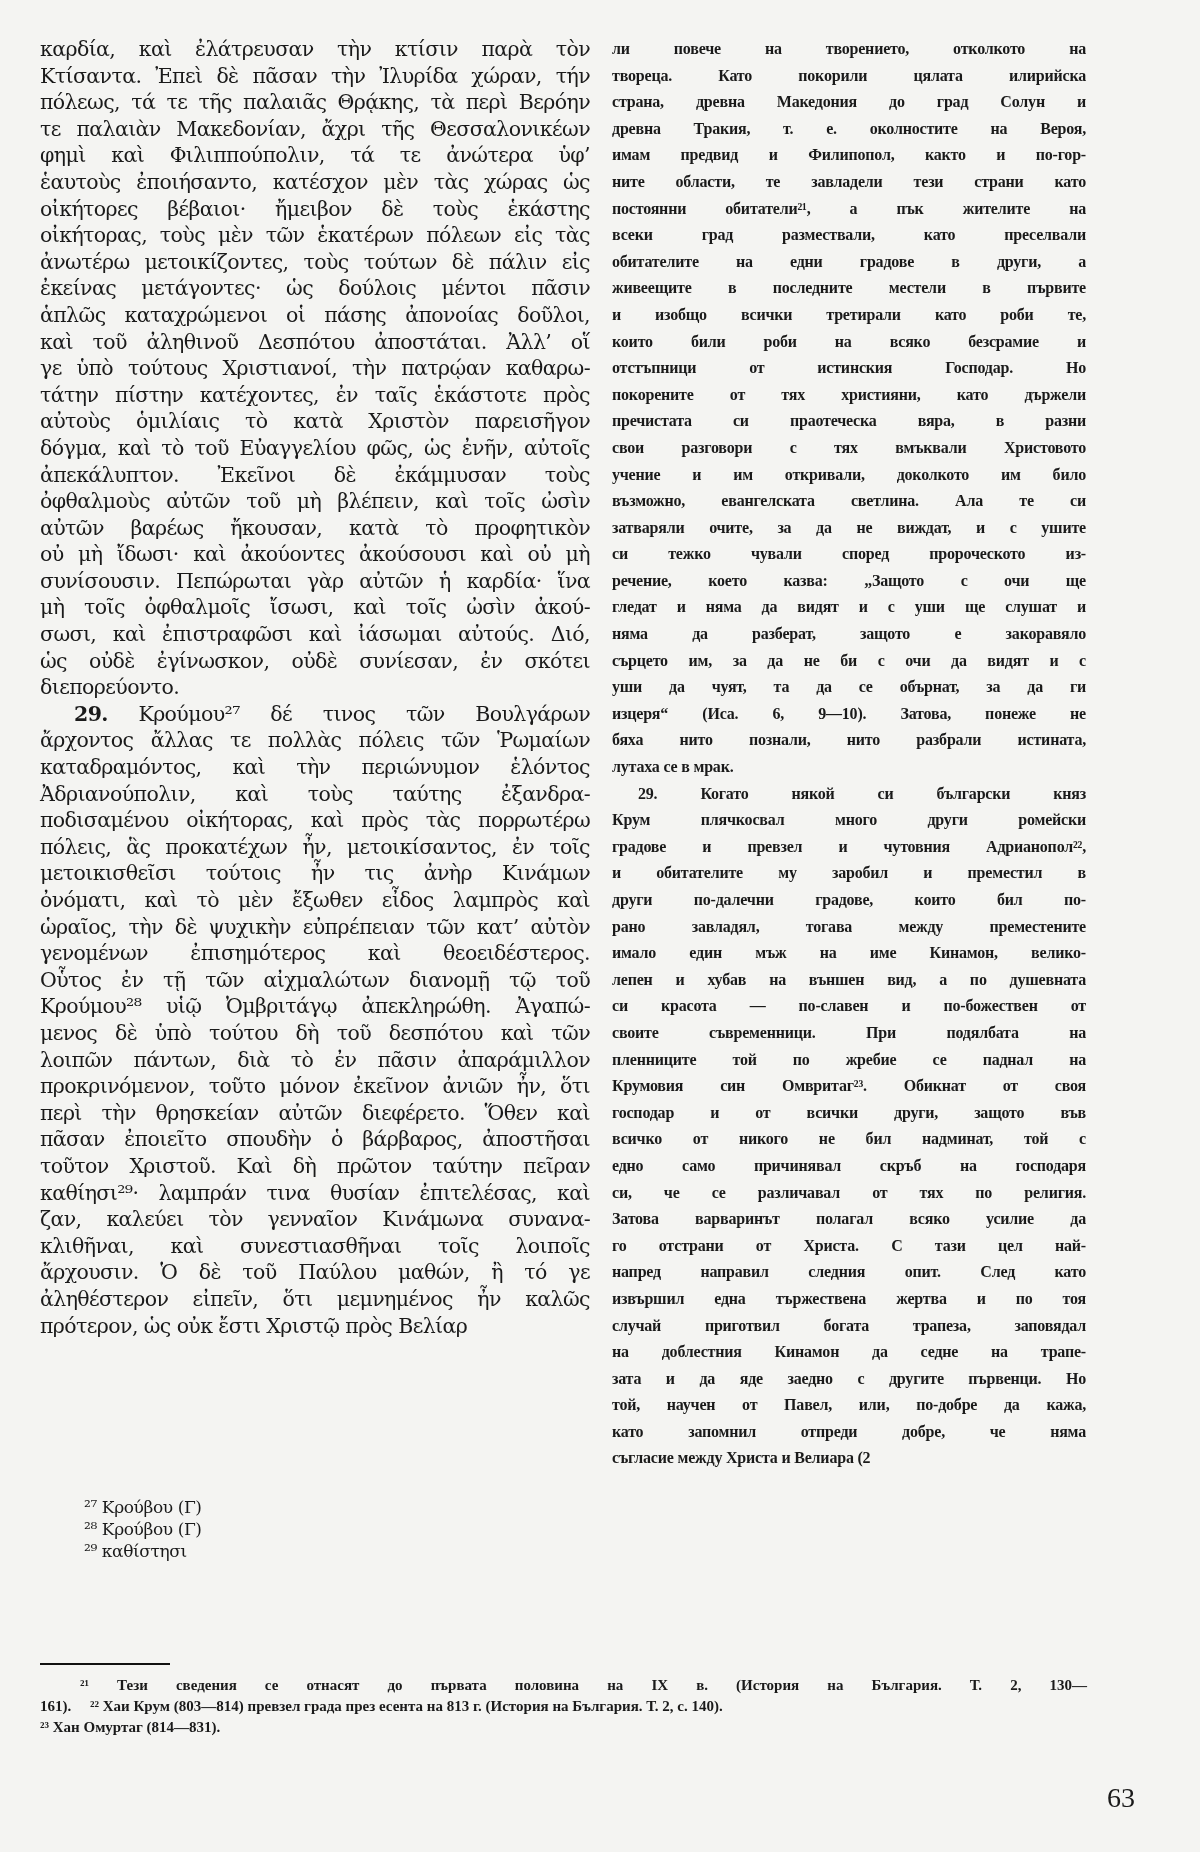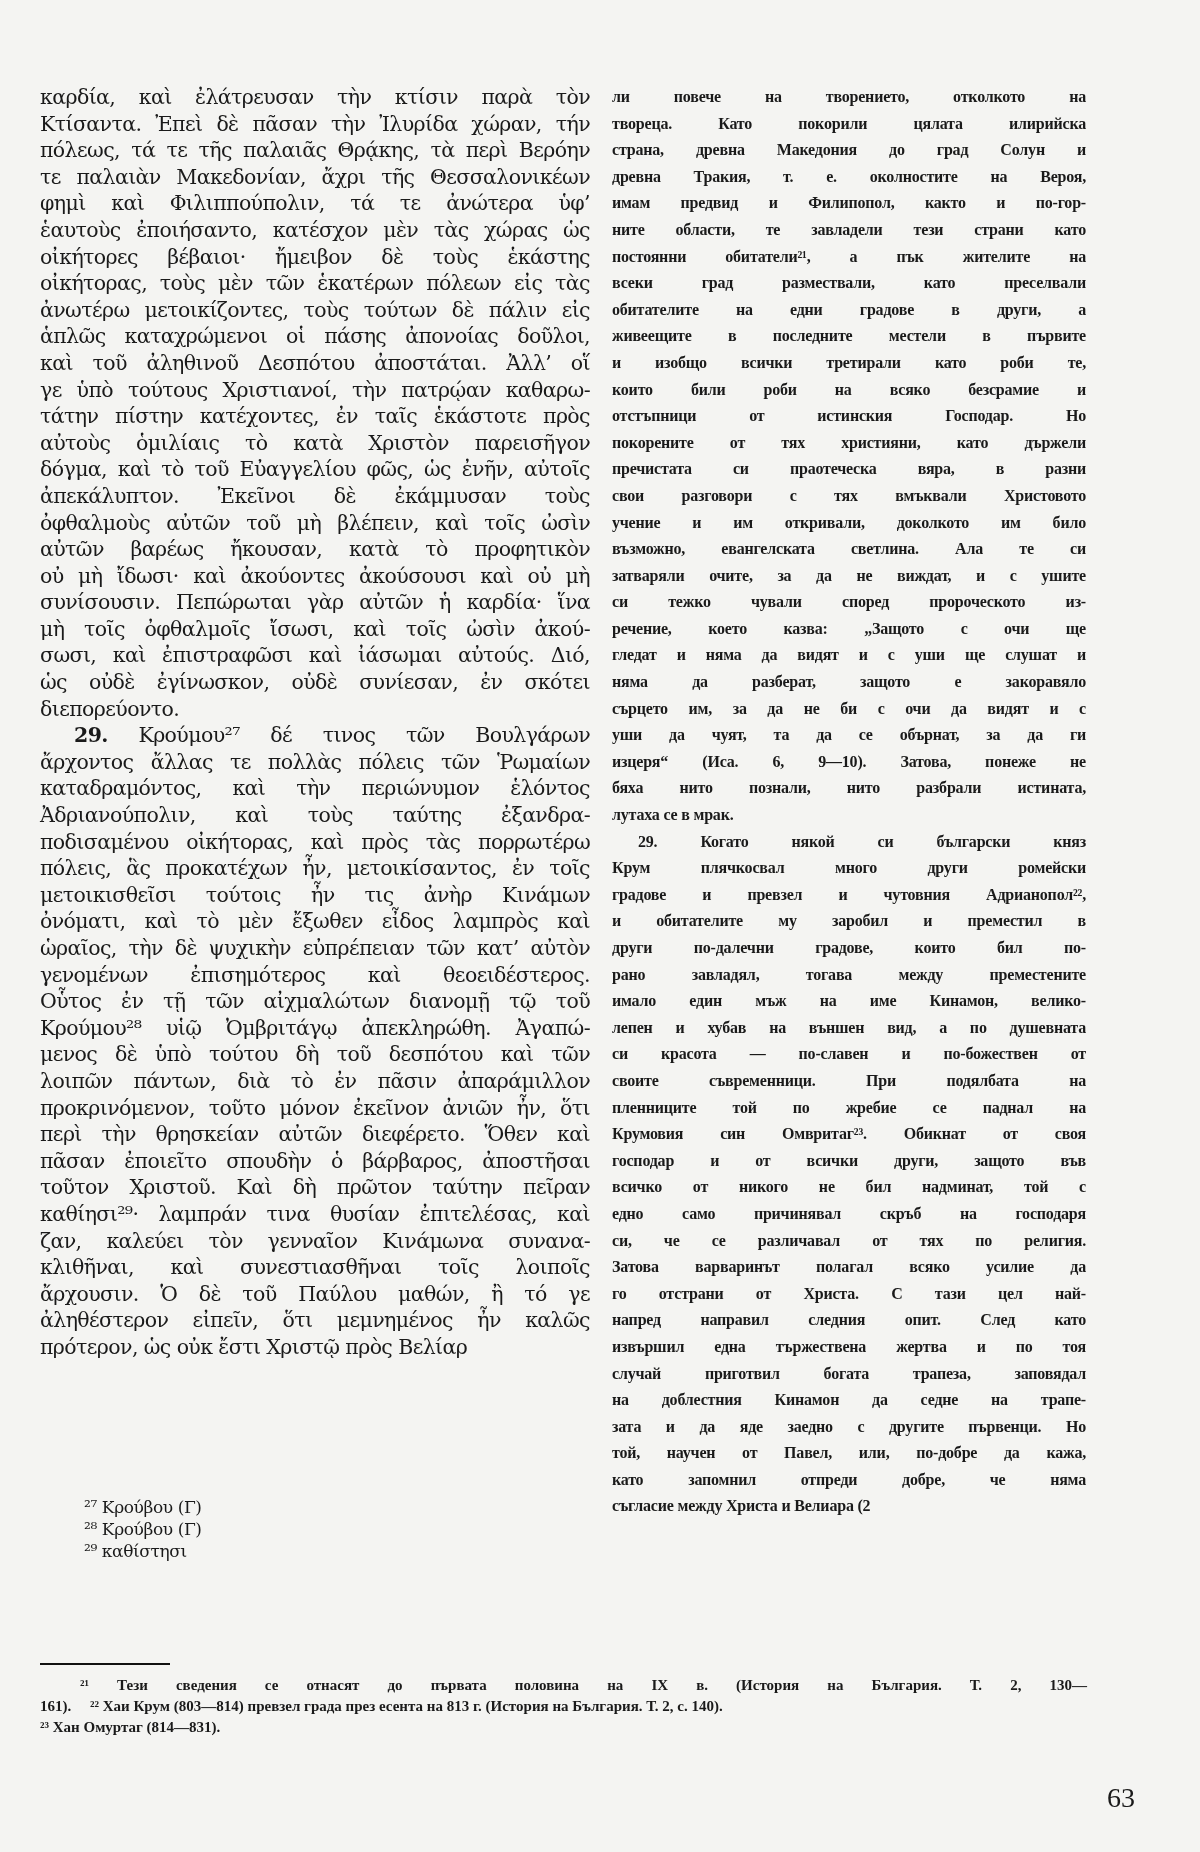--- a/index.html
+++ b/index.html
@@ -6,21 +6,20 @@
   body {
     width: 1200px; height: 1852px;
     background: #f4f4f2;
     position: relative;
     overflow: hidden;
     color: #1a1a1a;
   }
   .col {
     position: absolute;
     top: 36px;
-    margin-top: 48px;
   }
   .col .line {
     display: block;
     height: 26.6px;
     line-height: 26.6px;
     white-space: nowrap;
     text-align: justify;
     text-align-last: justify;
   }
   .col .line.last { text-align-last: left; }
@@ -68,20 +67,21 @@
 <div class="col greek" id="greek-col">
     <span class="line">καρδία, καὶ ἐλάτρευσαν τὴν κτίσιν παρὰ τὸν</span>
     <span class="line">Κτίσαντα. Ἐπεὶ δὲ πᾶσαν τὴν Ἰλυρίδα χώραν, τήν</span>
     <span class="line">πόλεως, τά τε τῆς παλαιᾶς Θρᾴκης, τὰ περὶ Βερόην</span>
     <span class="line">τε παλαιὰν Μακεδονίαν, ἄχρι τῆς Θεσσαλονικέων</span>
     <span class="line">φημὶ καὶ Φιλιππούπολιν, τά τε ἀνώτερα ὑφ’</span>
     <span class="line">ἑαυτοὺς ἐποιήσαντο, κατέσχον μὲν τὰς χώρας ὡς</span>
     <span class="line">οἰκήτορες βέβαιοι· ἤμειβον δὲ τοὺς ἑκάστης</span>
     <span class="line">οἰκήτορας, τοὺς μὲν τῶν ἑκατέρων πόλεων εἰς τὰς</span>
     <span class="line">ἀνωτέρω μετοικίζοντες, τοὺς τούτων δὲ πάλιν εἰς</span>
+    <span class="line">ἐκείνας μετάγοντες· ὡς δούλοις μέντοι πᾶσιν</span>
     <span class="line">ἁπλῶς καταχρώμενοι οἱ πάσης ἀπονοίας δοῦλοι,</span>
     <span class="line">καὶ τοῦ ἀληθινοῦ Δεσπότου ἀποστάται. Ἀλλ’ οἵ</span>
     <span class="line">γε ὑπὸ τούτους Χριστιανοί, τὴν πατρῴαν καθαρω-</span>
     <span class="line">τάτην πίστην κατέχοντες, ἐν ταῖς ἑκάστοτε πρὸς</span>
     <span class="line">αὐτοὺς ὁμιλίαις τὸ κατὰ Χριστὸν παρεισῆγον</span>
     <span class="line">δόγμα, καὶ τὸ τοῦ Εὐαγγελίου φῶς, ὡς ἐνῆν, αὐτοῖς</span>
     <span class="line">ἀπεκάλυπτον. Ἐκεῖνοι δὲ ἐκάμμυσαν τοὺς</span>
     <span class="line">ὀφθαλμοὺς αὐτῶν τοῦ μὴ βλέπειν, καὶ τοῖς ὠσὶν</span>
     <span class="line">αὐτῶν βαρέως ἤκουσαν, κατὰ τὸ προφητικὸν</span>
     <span class="line">οὐ μὴ ἴδωσι· καὶ ἀκούοντες ἀκούσουσι καὶ οὐ μὴ</span>

